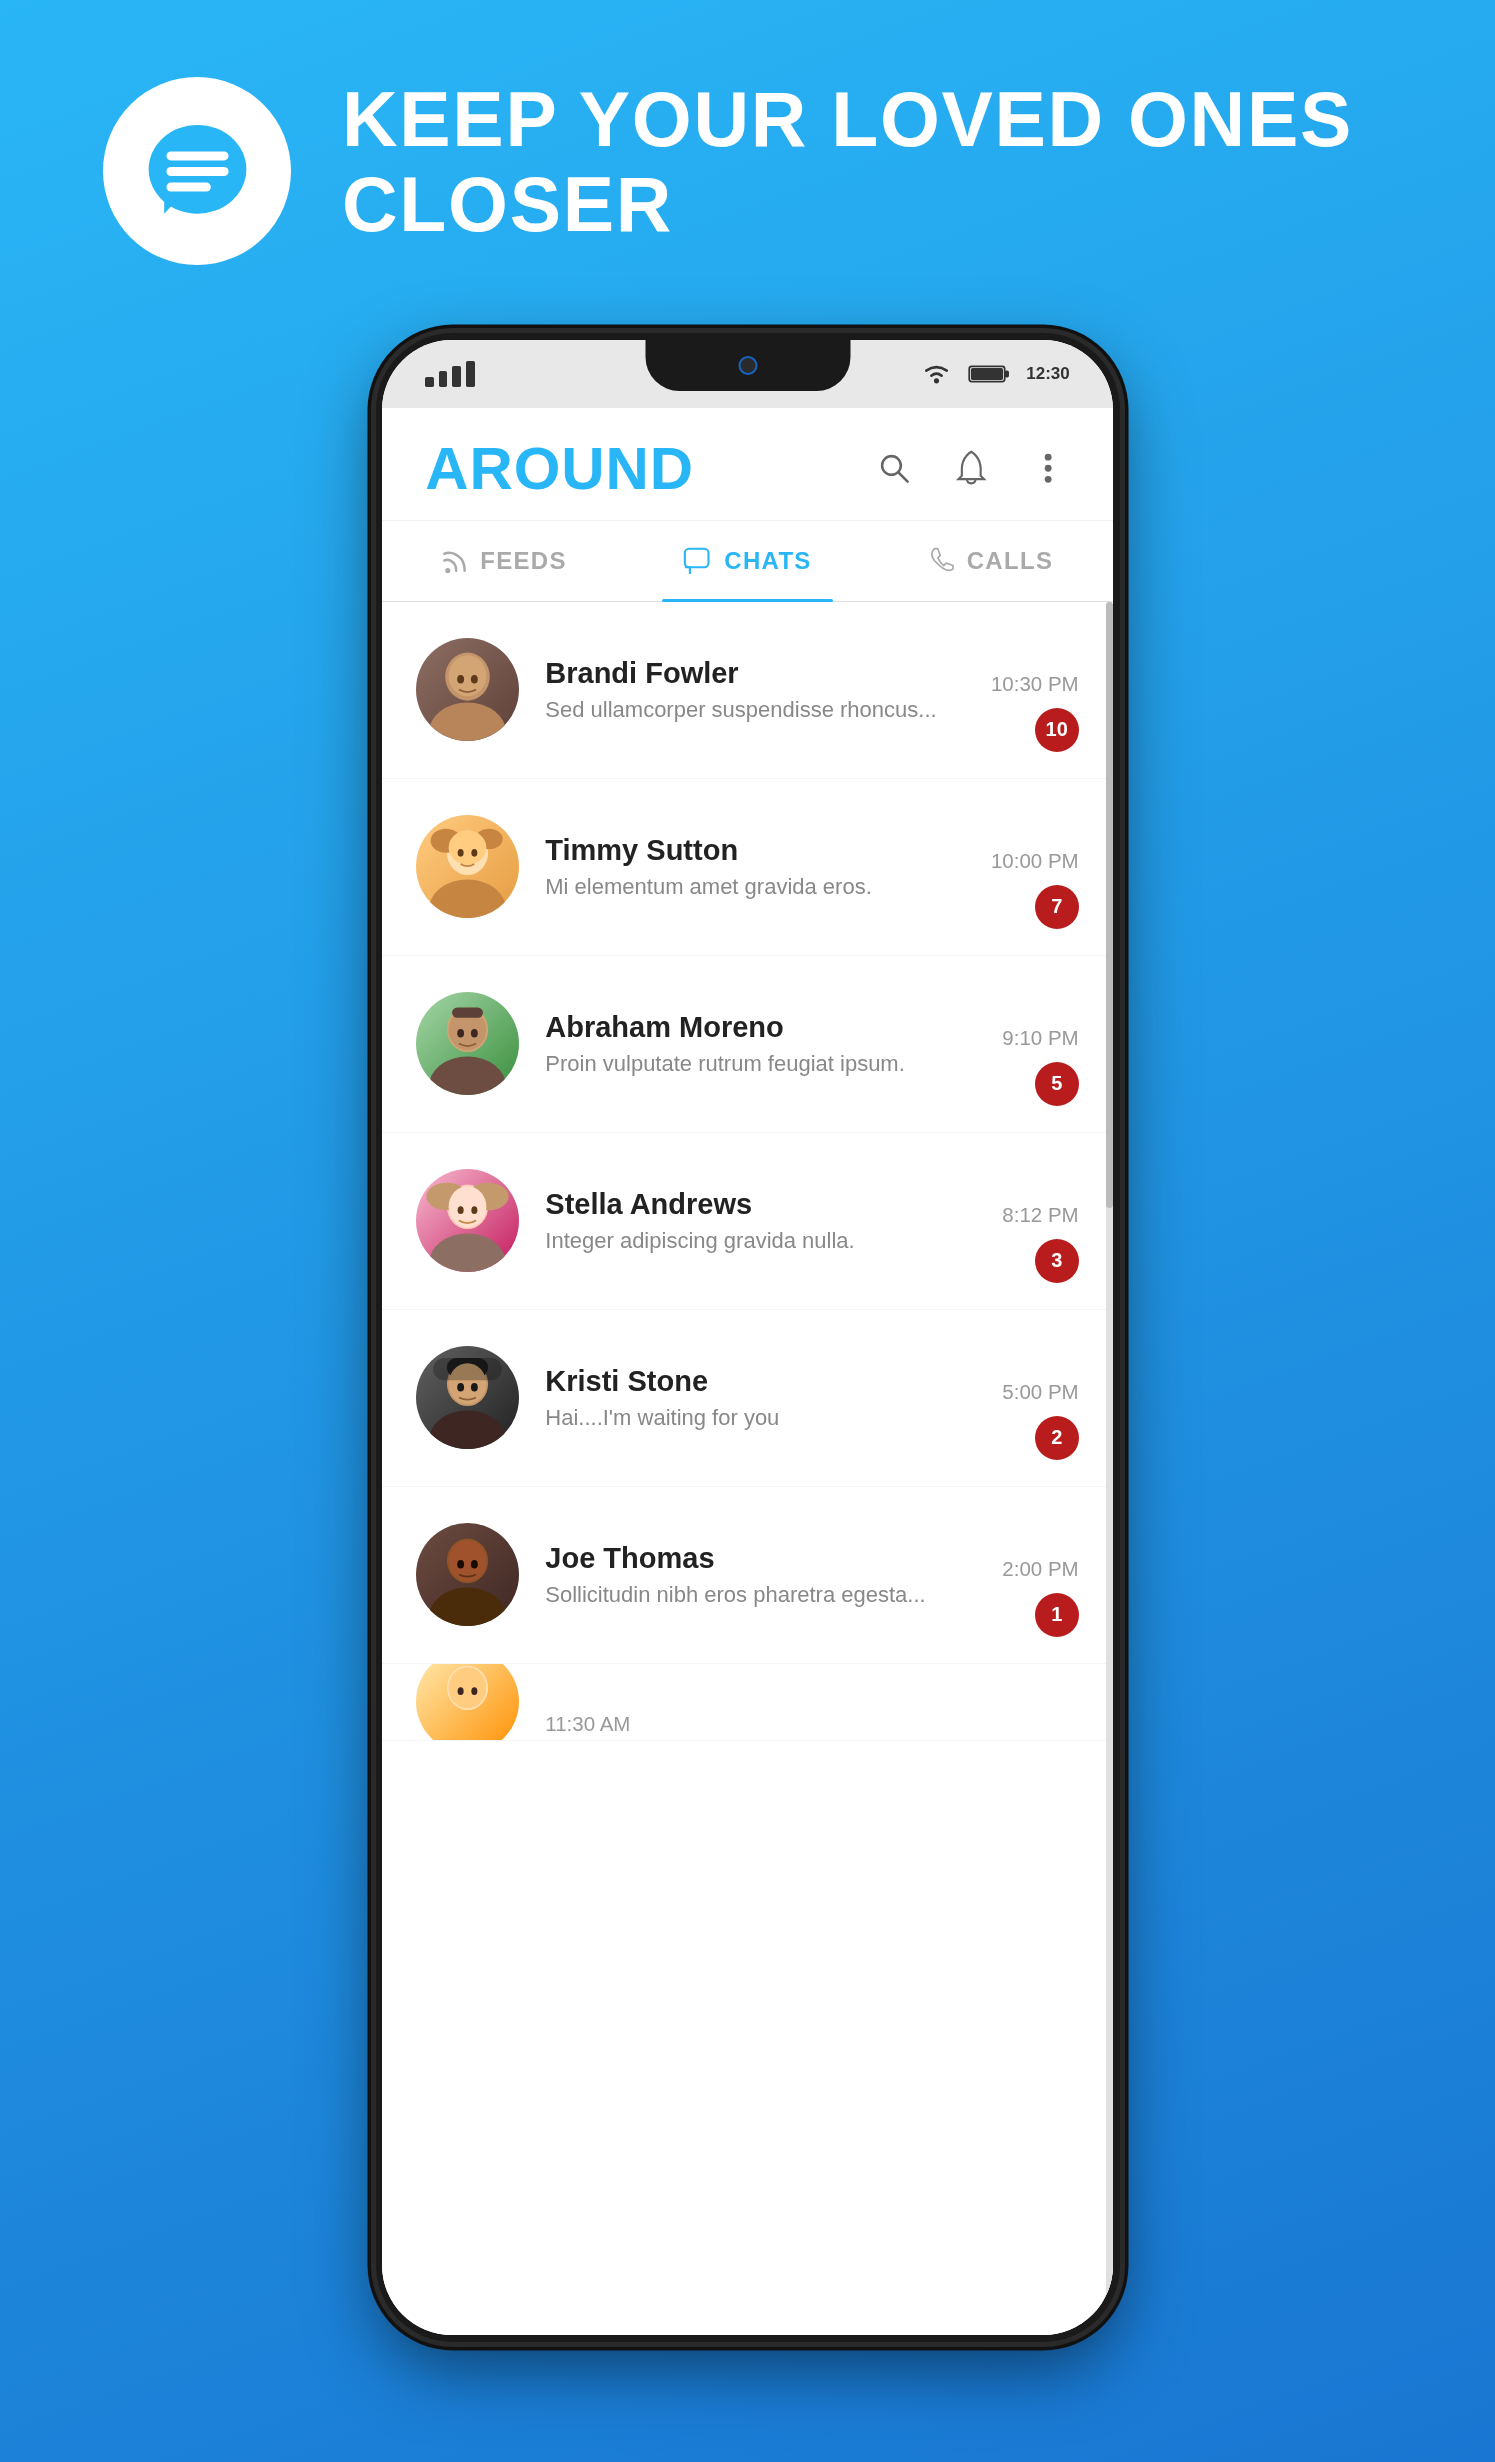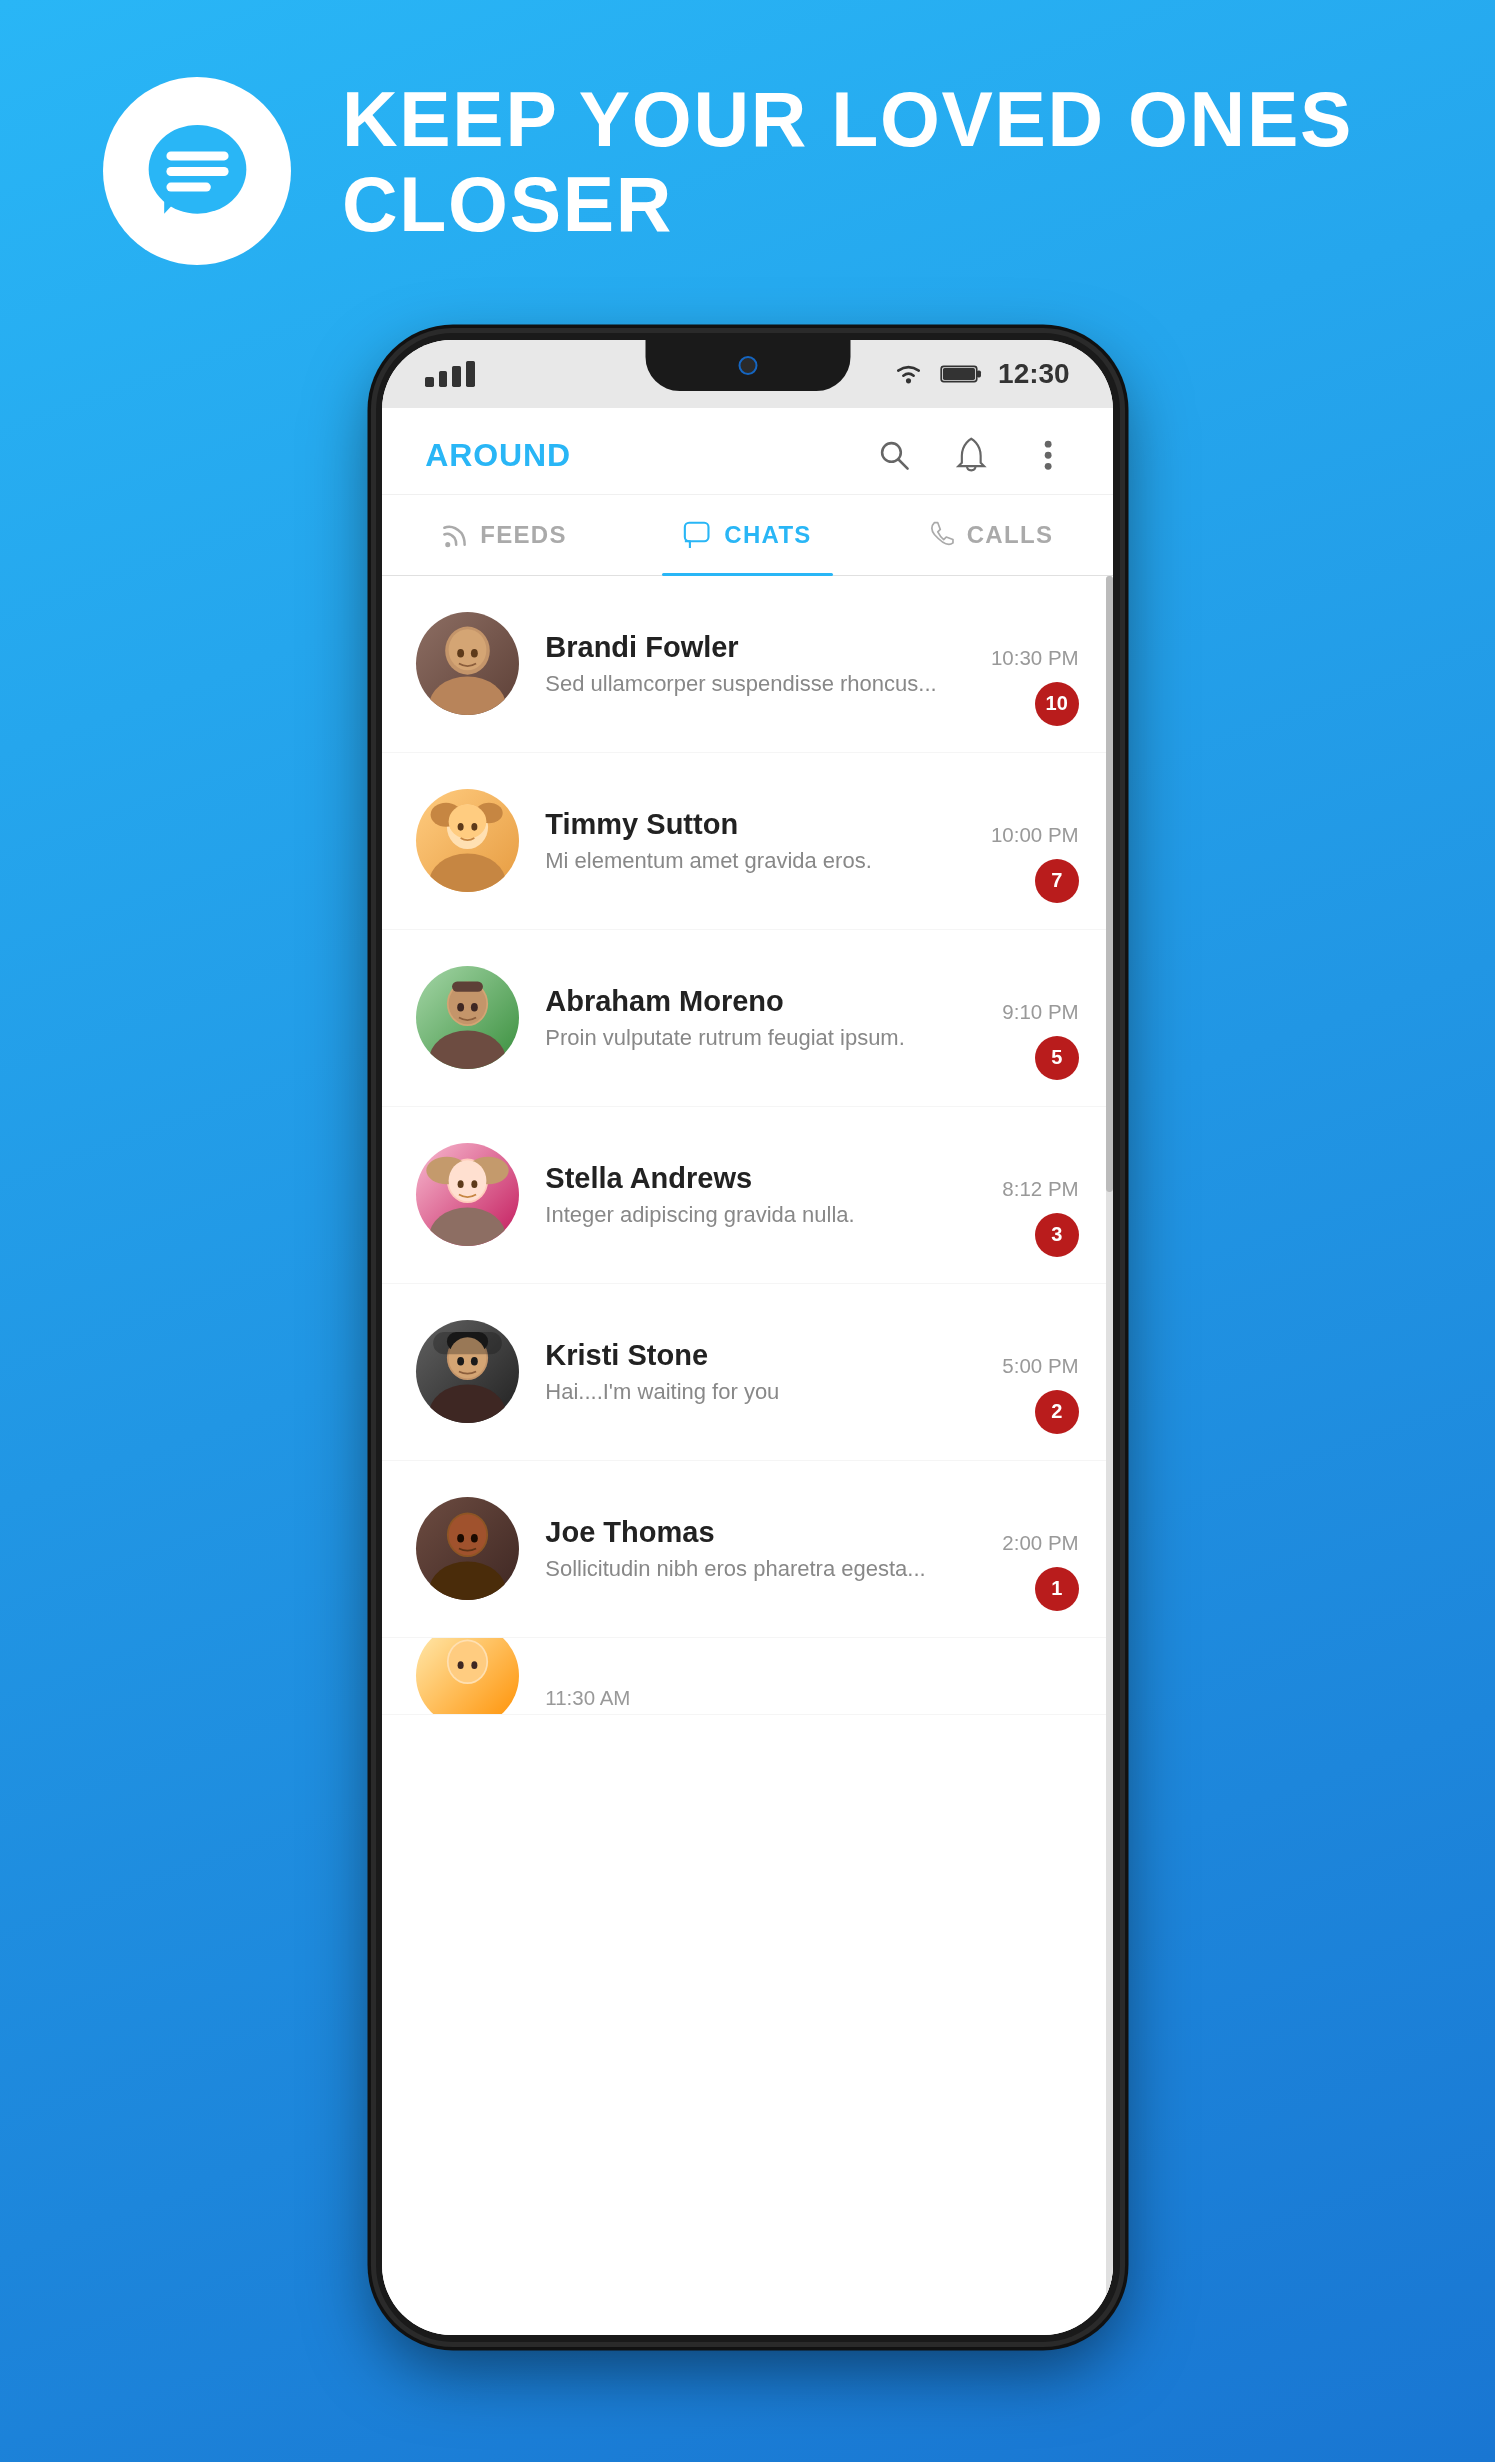--- a/index.html
+++ b/index.html
@@ -151,38 +151,38 @@
       width: 8.5px;
     }
 
     .status-right {
       display: flex;
       align-items: center;
       gap: 15.4px;
     }
 
     .status-time {
-      font-size: 28px;
+      font-size: 17px;
       font-weight: 600;
       color: #333;
     }
 
     
     .app-header {
       background: white;
       padding: 26px 43px 17px 43px;
       display: flex;
       align-items: center;
       justify-content: space-between;
       border-bottom: 0.9px solid #f0f0f0;
       flex-shrink: 0;
     }
 
     .app-title {
-      font-size: 32px;
+      font-size: 60px;
       font-weight: 800;
       color: #29b6f6;
       letter-spacing: 0.9px;
     }
 
     .header-icons {
       display: flex;
       align-items: center;
       gap: 34px;
     }

